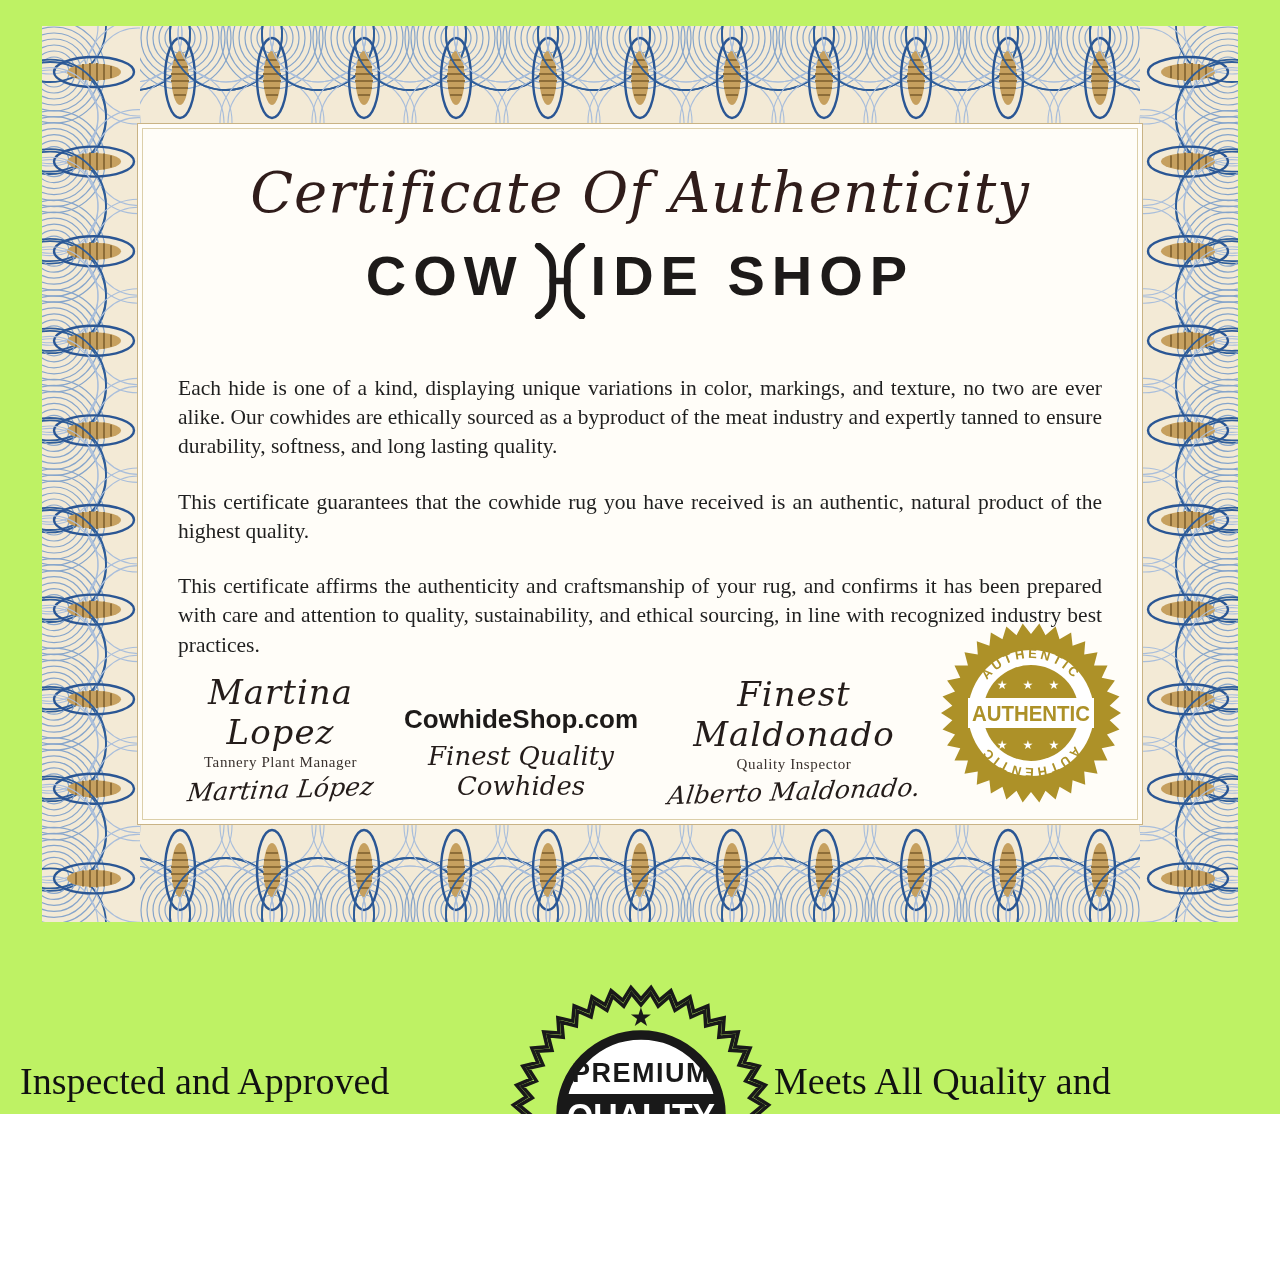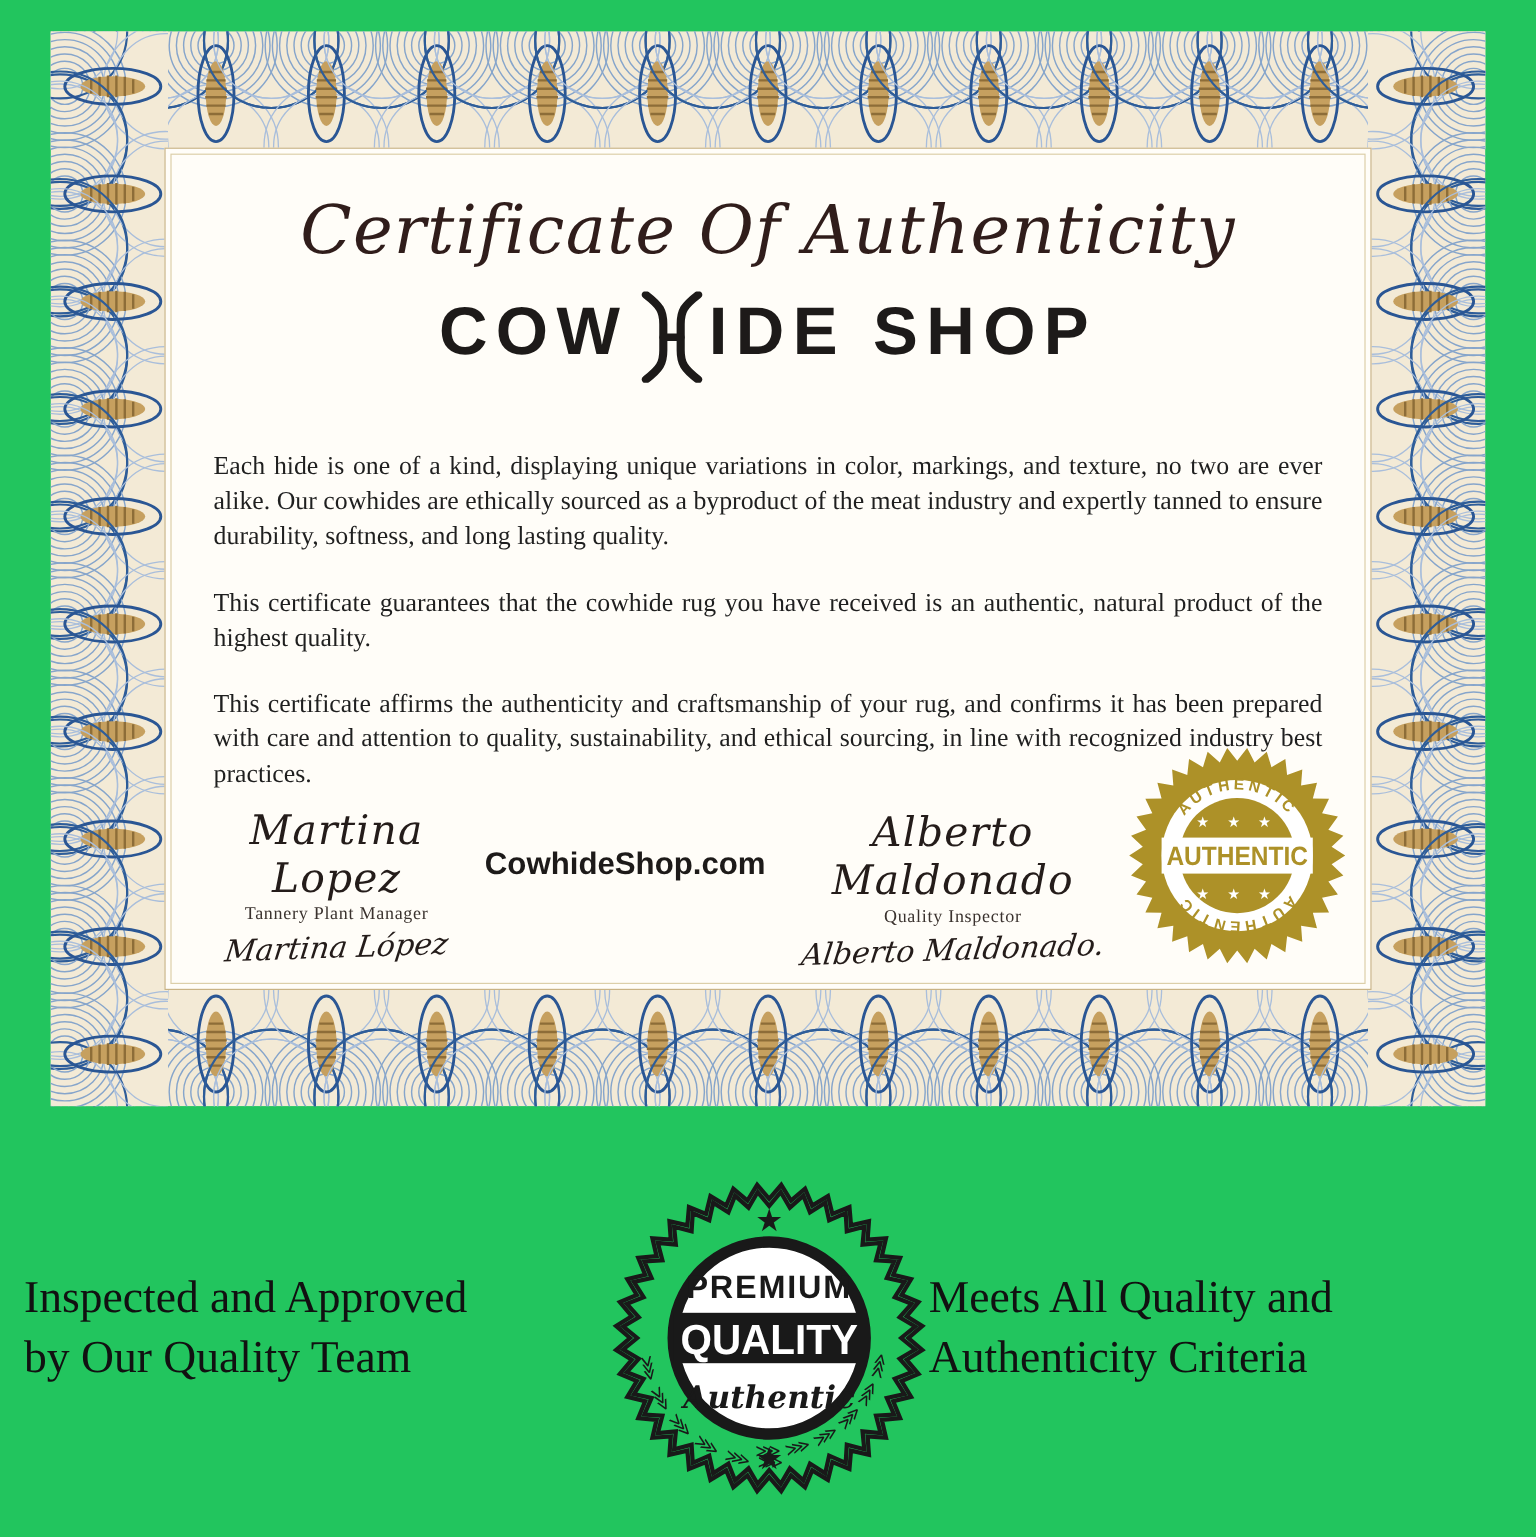--- a/index.html
+++ b/index.html
@@ -1,17 +1,17 @@
 <!DOCTYPE html>
 <html><head>
 <meta charset="utf-8">
 <style>
   * { margin:0; padding:0; box-sizing:border-box; }
   body { background:#ffffff; font-family:"Liberation Serif", serif; }
-  .page { position:relative; width:1280px; height:1281px; background:#22c55e; overflow:hidden; }
+  .page { position:relative; width:1280px; height:1114px; background:#bef264; overflow:hidden; }
 
   
   .cert { position:absolute; left:42px; top:26px; width:1196px; height:896px; }
   .border-svg { position:absolute; left:0; top:0; }
   .cream { fill:#f3ead6; }
   .bl  { fill:none; stroke:#86a5cb; stroke-width:1.2; }
   .bl2 { fill:none; stroke:#a9bedb; stroke-width:1.1; }
   .bd  { fill:none; stroke:#2e5d99; stroke-width:1.8; }
   .bd2 { fill:none; stroke:#2a5694; stroke-width:2.4; }
   .tan { fill:#c6a05f; }
@@ -182,24 +182,25 @@
       </div>
 
       <div class="sig sig1">
         <div class="sig-name">Martina Lopez</div>
         <div class="sig-role">Tannery Plant Manager</div>
         <div class="sig-hand">Martina López</div>
       </div>
 
       <div class="sig sig2">
         <div class="site">CowhideShop.com</div>
+        <div class="tagline">Finest Quality Cowhides</div>
       </div>
 
       <div class="sig sig3">
-        <div class="sig-name">Alberto Maldonado</div>
+        <div class="sig-name">Finest Maldonado</div>
         <div class="sig-role">Quality Inspector</div>
         <div class="sig-hand">Alberto Maldonado.</div>
       </div>
 
       <svg class="gold-seal" width="186" height="186" viewBox="-93 -93 186 186">
         <defs>
           <path id="arcTop" d="M -55,0 A 55 55 0 0 1 55,0"></path>
           <path id="arcBot" d="M 55,0 A 55 55 0 0 1 -55,0"></path>
         </defs>
         <polygon fill="#ad9128" points="0.00,-79.00 8.30,-89.62 14.52,-77.65 24.63,-86.56 28.54,-73.67 40.12,-80.56 41.59,-67.17 54.24,-71.82 53.22,-58.38 66.51,-60.63 63.04,-47.61 76.52,-47.38 70.72,-35.21 83.92,-32.51 75.98,-21.62 88.47,-16.54 78.66,-7.29 90.00,-0.00 78.66,7.29 88.47,16.54 75.98,21.62 83.92,32.51 70.72,35.21 76.52,47.38 63.04,47.61 66.51,60.63 53.22,58.38 54.24,71.82 41.59,67.17 40.12,80.56 28.54,73.67 24.63,86.56 14.52,77.65 8.30,89.62 0.00,79.00 -8.30,89.62 -14.52,77.65 -24.63,86.56 -28.54,73.67 -40.12,80.56 -41.59,67.17 -54.24,71.82 -53.22,58.38 -66.51,60.63 -63.04,47.61 -76.52,47.38 -70.72,35.21 -83.92,32.51 -75.98,21.62 -88.47,16.54 -78.66,7.29 -90.00,0.00 -78.66,-7.29 -88.47,-16.54 -75.98,-21.62 -83.92,-32.51 -70.72,-35.21 -76.52,-47.38 -63.04,-47.61 -66.51,-60.63 -53.22,-58.38 -54.24,-71.82 -41.59,-67.17 -40.12,-80.56 -28.54,-73.67 -24.63,-86.56 -14.52,-77.65 -8.30,-89.62"></polygon>

